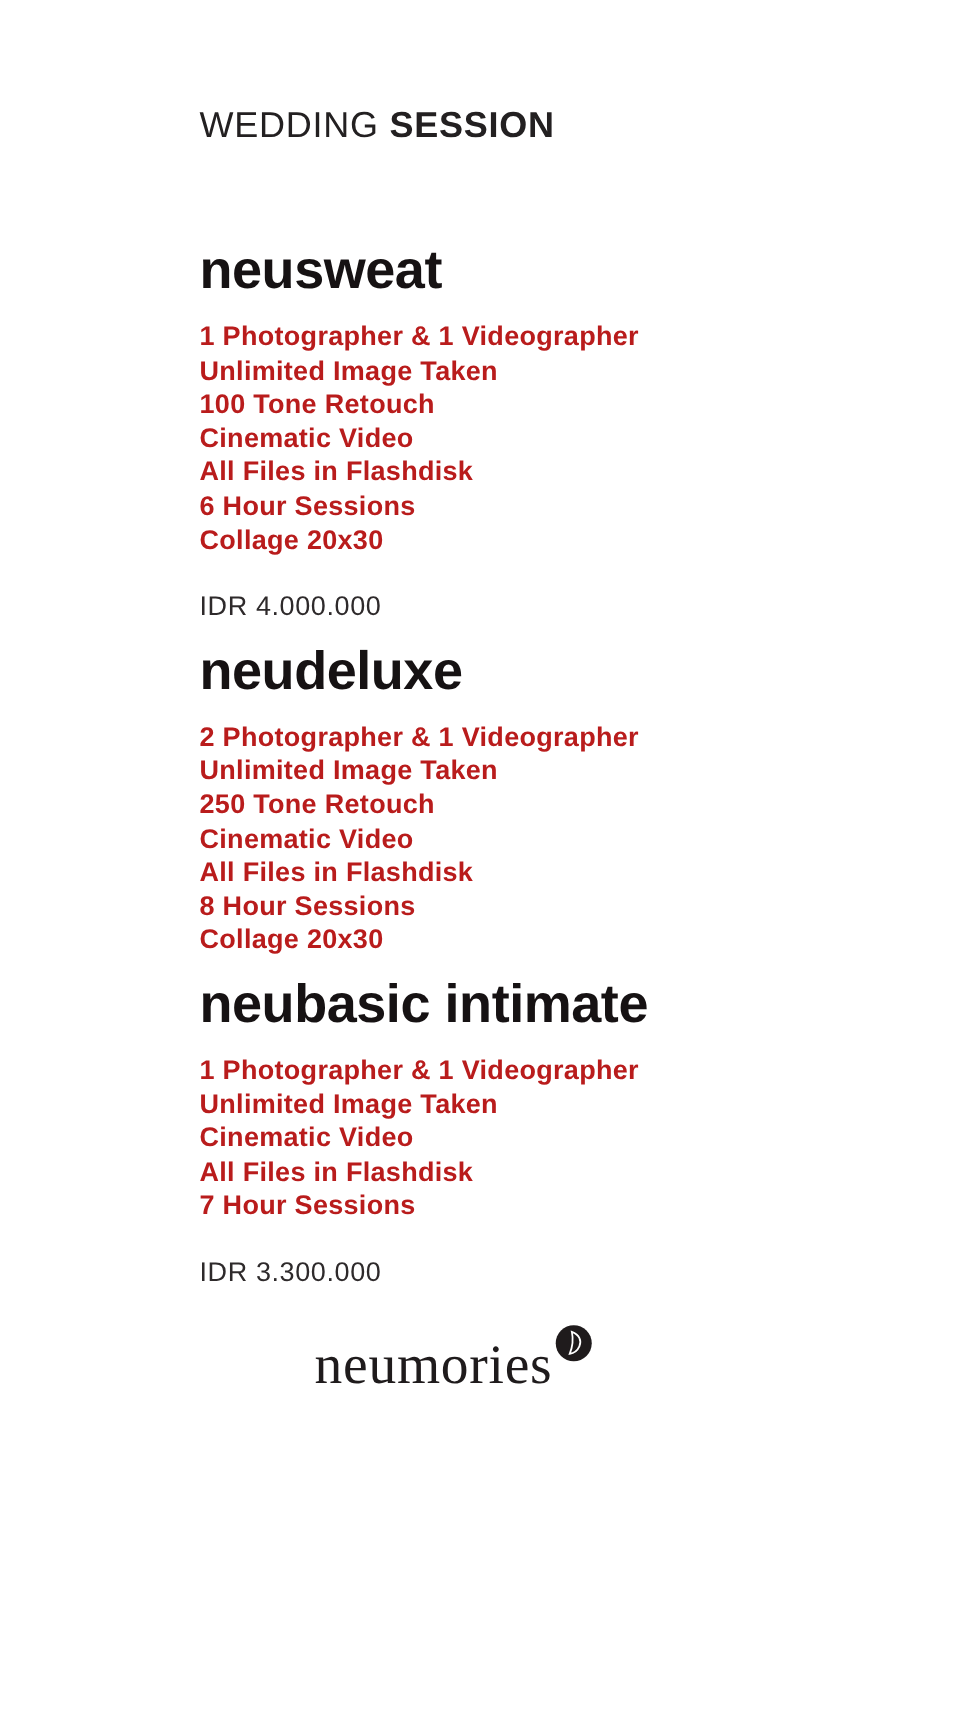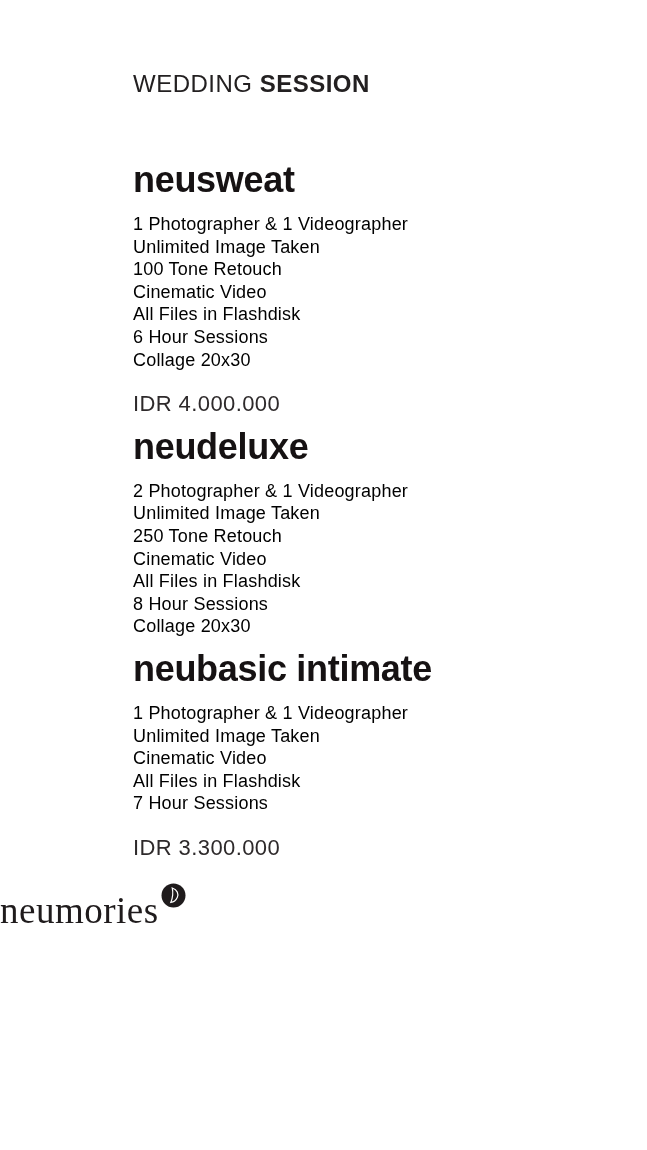--- a/index.html
+++ b/index.html
@@ -32,35 +32,37 @@
     font-size: 36px;
     line-height: 38px;
     font-weight: 700;
     color: #161213;
     letter-spacing: -0.3px;
   }
   .features { margin-top: 14px; }
   .feature {
     font-size: 18px;
     line-height: 22.6px;
-    color: #000000;
+    color: #b91c1c;
     letter-spacing: 0.2px;
+    font-weight: bold;
   }
   .price {
     margin-top: 22px;
-    font-size: 22px;
+    font-size: 18px;
     line-height: 22.6px;
     color: #2e2a2b;
     letter-spacing: 0.4px;
   }
 
   .footer {
     margin-top: 24px;
     width: 615px;
     display: flex;
+    justify-content: center;
     align-items: flex-start;
     padding-right: 10px;
   }
   .brand-wordmark {
     font-family: "Liberation Serif", serif;
     font-size: 37px;
     line-height: 48px;
     color: #1f1b1c;
     letter-spacing: 0.5px;
     padding-top: 4px;

